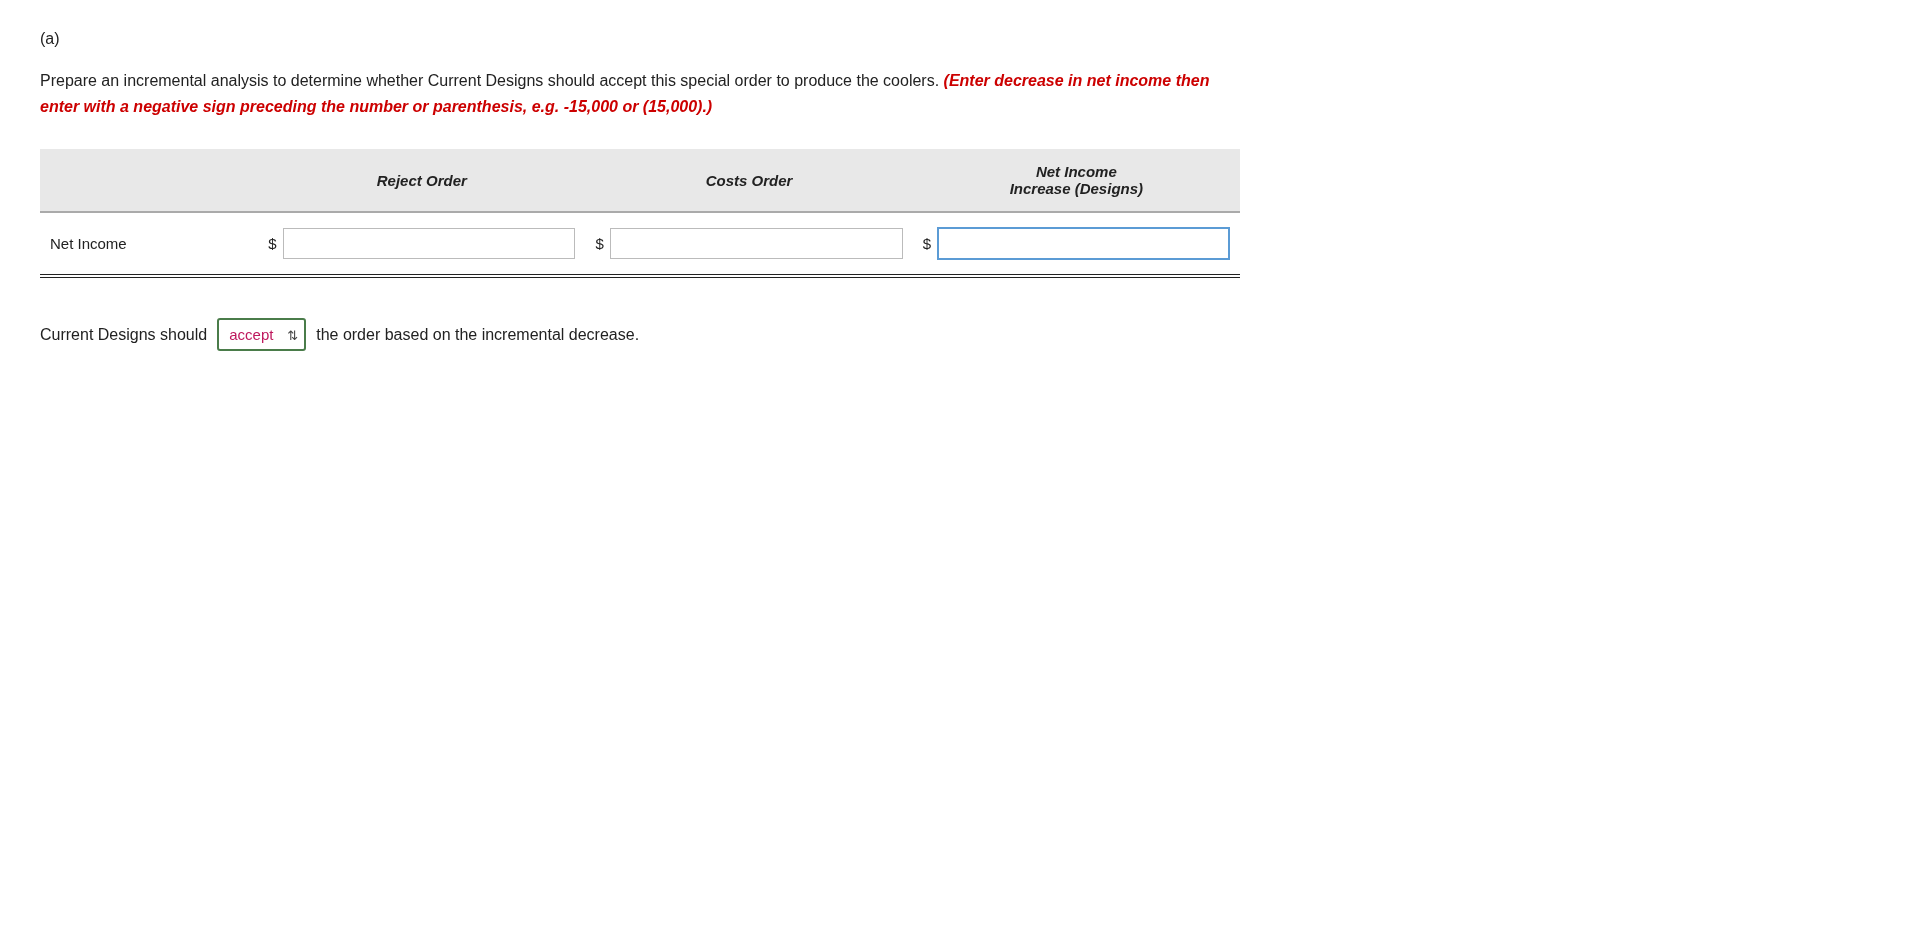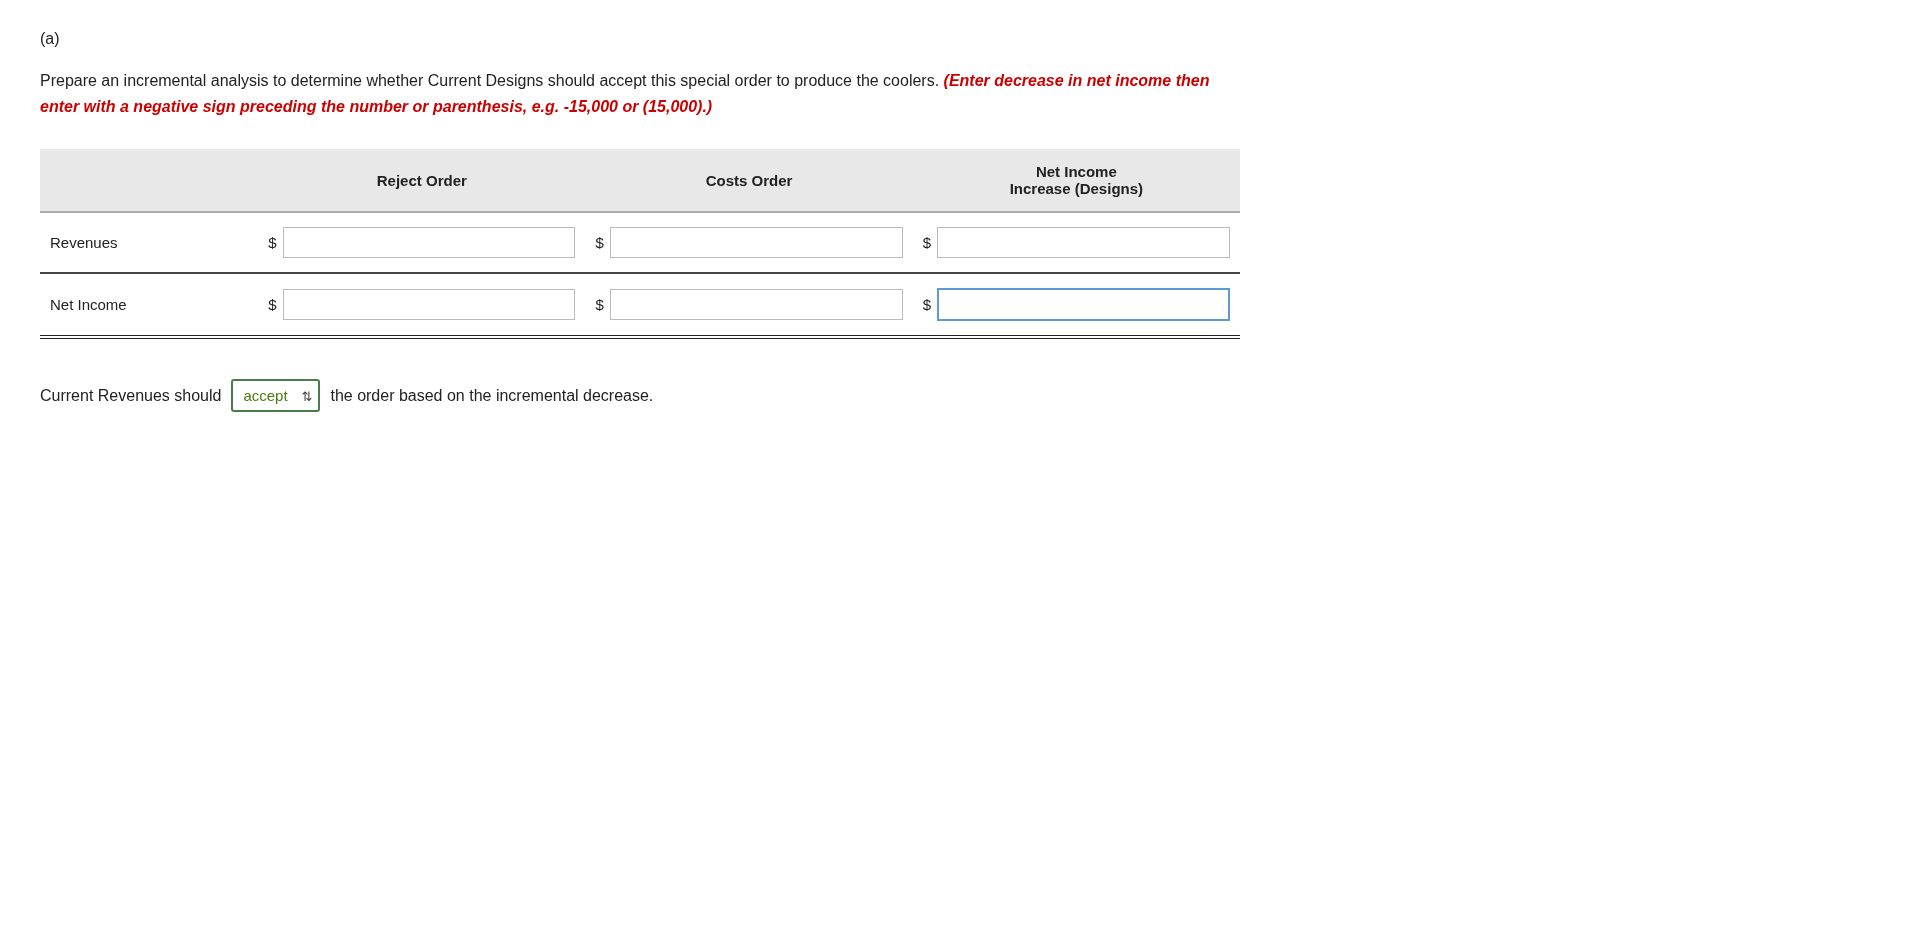--- a/index.html
+++ b/index.html
@@ -41,20 +41,21 @@
       margin-bottom: 40px;
     }
 
     table {
       width: 100%;
       border-collapse: collapse;
     }
 
     thead tr {
       background-color: #f97316;
+      font-style: italic;
     }
 
     thead th {
       padding: 14px 10px 14px 10px;
       text-align: center;
       font-weight: bold;
       font-size: 15px;
       border-bottom: 2px solid #aaaaaa;
     }
 
@@ -126,21 +127,21 @@
 
     .select-wrapper select {
       appearance: none;
       -webkit-appearance: none;
       border: 2px solid #4a7c4a;
       background: #ffffff;
       padding: 6px 30px 6px 10px;
       font-size: 15px;
       cursor: pointer;
       border-radius: 3px;
-      color: #4d7c0f;
+      color: #be185d;
     }
 
     .select-arrow {
       position: absolute;
       right: 8px;
       top: 50%;
       transform: translateY(-50%);
       pointer-events: none;
       font-size: 13px;
       color: #444444;
@@ -181,41 +182,20 @@
         <th>Reject Order</th>
         <th>Costs Order</th>
         <th>
           <span>Net Income</span><br>
           <span>Increase (Designs)</span>
         </th>
       </tr>
     </thead>
     <tbody>
 
-      <tr class="row-revenues">
-        <td>Revenues</td>
-        <td>
-          <div class="input-cell">
-            <span class="dollar-sign">$</span>
-            <input type="text" class="input-field" value="" style="">
-          </div>
-        </td>
-        <td>
-          <div class="input-cell">
-            <span class="dollar-sign">$</span>
-            <input type="text" class="input-field" value="" style="">
-          </div>
-        </td>
-        <td>
-          <div class="input-cell">
-            <span class="dollar-sign">$</span>
-            <input type="text" class="input-field" value="" style="">
-          </div>
-        </td>
-      </tr>
 
 
       <tr class="row-net-income separator-line" style="border-top: 2px solid #444; border-bottom: 4px double #222;">
         <td>Net Income</td>
         <td>
           <div class="input-cell">
             <span class="dollar-sign">$</span>
             <input type="text" class="input-field" value="" style="">
           </div>
         </td>
@@ -230,21 +210,21 @@
             <span class="dollar-sign">$</span>
             <input type="text" class="input-field active-blue" value="" style="">
           </div>
         </td>
       </tr>
     </tbody>
   </table>
 </div>
 
 <div class="bottom-section">
-  <span>Current Revenues should</span>
+  <span>Current Designs should</span>
   <div class="select-wrapper">
     <select>
       <option value="accept" selected="">accept</option>
       <option value="reject">reject</option>
     </select>
     <span class="select-arrow">⇅</span>
   </div>
   <span>the order based on the incremental decrease.</span>
 </div>
 

